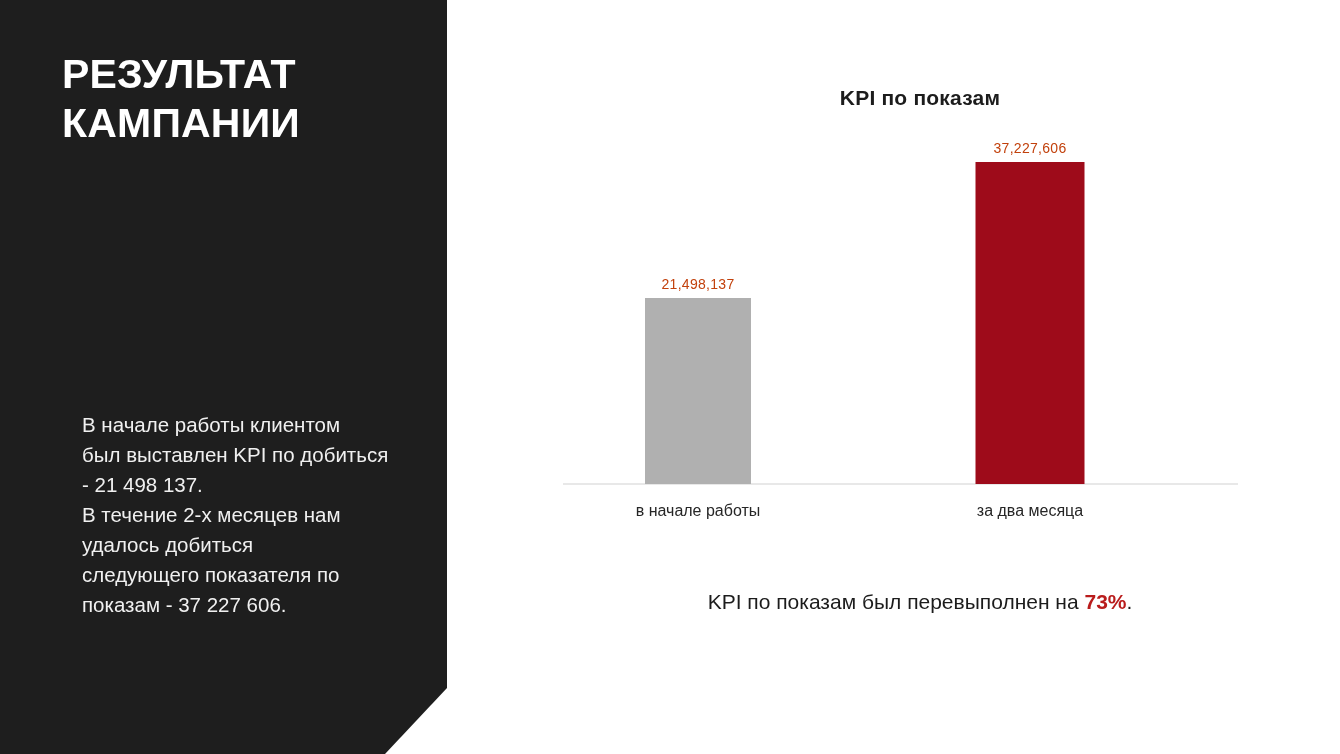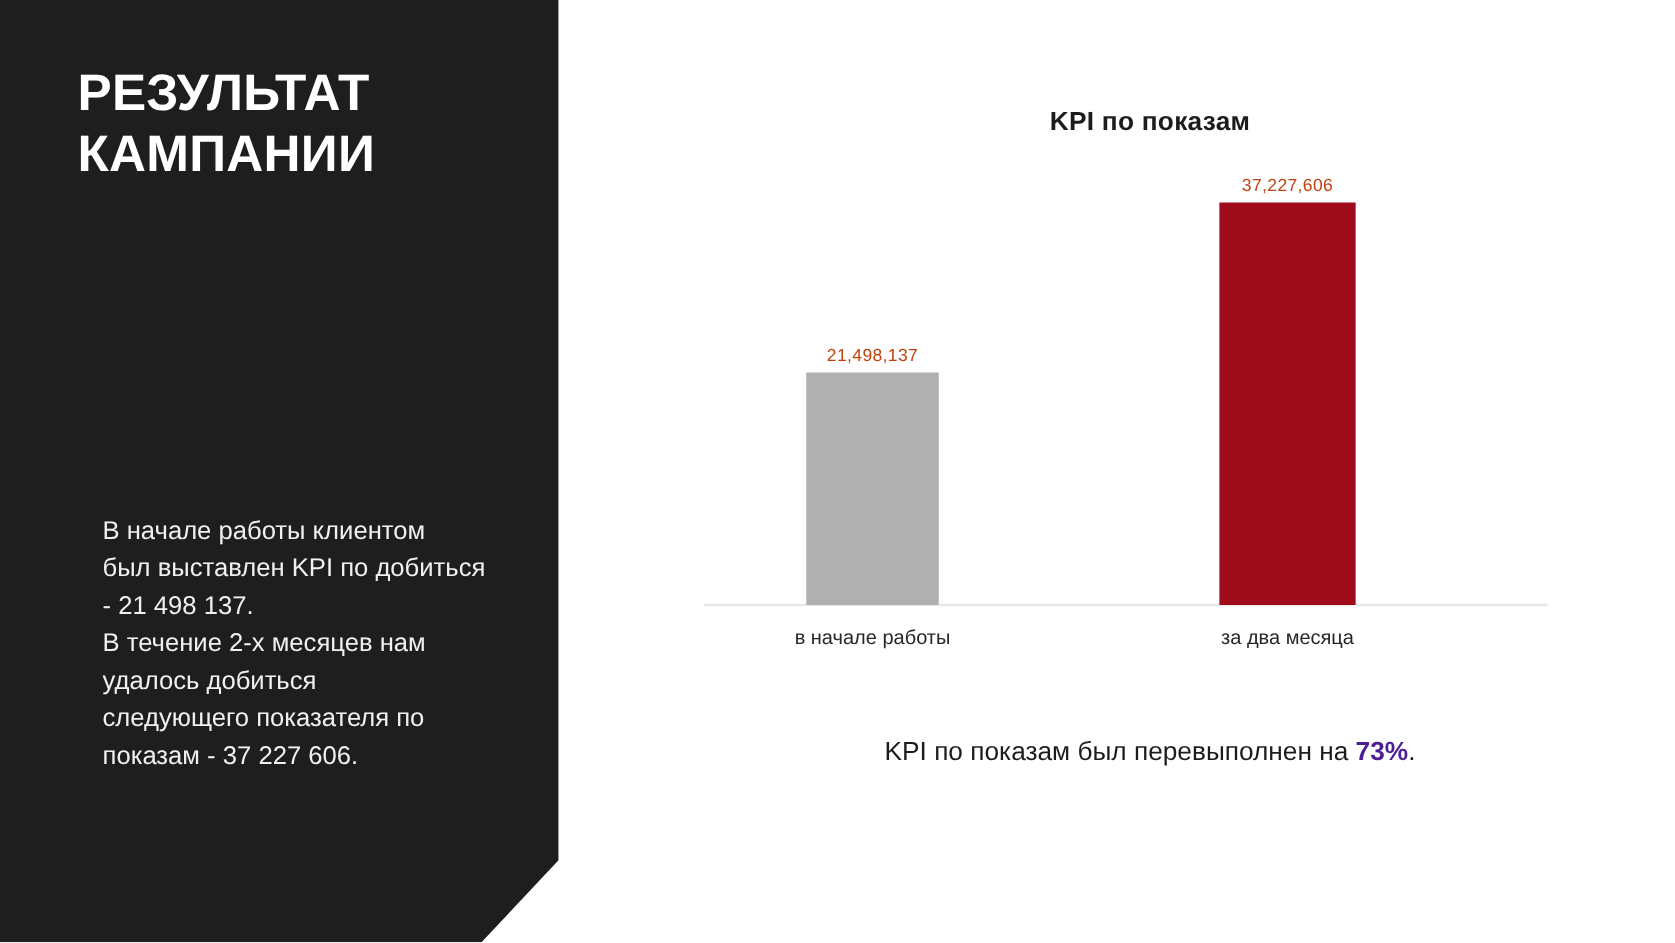--- a/index.html
+++ b/index.html
@@ -141,21 +141,21 @@
     left: 0;
     top: 590px;
     width: 920px;
     text-align: center;
     color: #1c1c1c;
     font-size: 21px;
     font-weight: 400;
     white-space: nowrap;
   }
   #caption .accent {
-    color: #4c1d95;
+    color: #b91c1c;
     font-weight: 700;
     margin-top: 40px;
   }
 </style>
 </head>
 <body>
 
 <div id="slide">
 
   <div id="dark-panel"></div>

